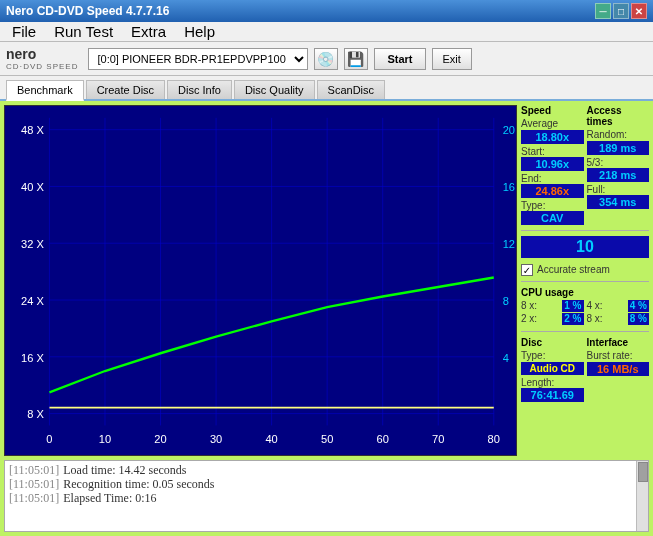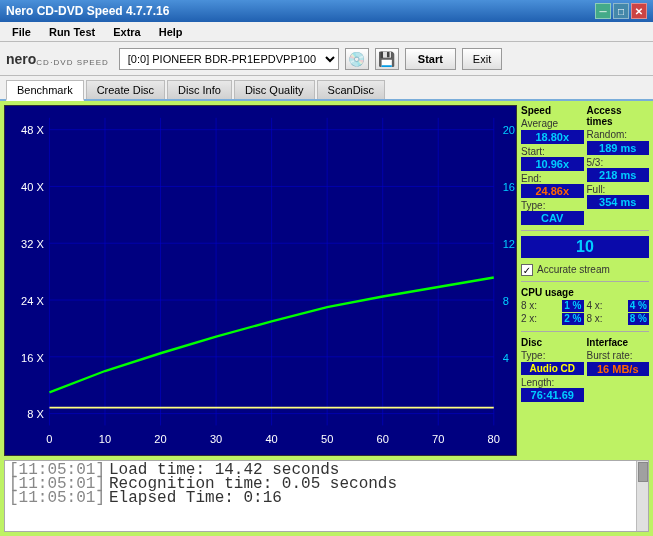--- a/index.html
+++ b/index.html
@@ -35,36 +35,35 @@
       height: 20px;
       display: flex;
       align-items: center;
       padding: 0 4px;
       border-bottom: 1px solid #bbb;
       gap: 2px;
     }
     .menu-item {
       padding: 2px 8px;
       cursor: pointer;
-      font-size: 11px;
-      font-weight: bold;
+      font-size: 15px;
     }
 
     
     .toolbar {
       background: #f0f0f0;
       height: 34px;
       display: flex;
       align-items: center;
       padding: 2px 6px;
       gap: 6px;
       border-bottom: 1px solid #bbb;
     }
     .nero-logo {
-      display: flex; flex-direction: row; align-items: flex-end; margin-right: 4px;
+      display: flex; flex-direction: column; align-items: flex-start; margin-right: 4px;
     }
     .nero-text { font-size: 14px; font-weight: bold; color: #333; font-family: Arial; }
     .nero-sub { font-size: 8px; color: #666; letter-spacing: 1px; }
 
     .drive-select {
       height: 22px;
       font-size: 11px;
       border: 1px solid #999;
       background: white;
       padding: 0 4px;
@@ -178,22 +177,22 @@
     .log-area {
       background: white;
       border: 1px solid #aaa;
       margin: 0 4px 4px 4px;
       height: 72px;
       overflow: hidden;
       position: relative;
     }
     .log-content {
       padding: 2px 4px;
-      font-size: 16px;
-      font-family: Liberation Mono, monospace;
+      font-size: 12px;
+      font-family: Liberation Serif, serif;
       line-height: 14px;
     }
     .log-line { display: flex; gap: 4px; }
     .log-time { color: #888; }
     .log-text { color: #333; }
     .log-scrollbar {
       position: absolute; right: 0; top: 0; bottom: 0;
       width: 12px;
       background: #e0e0e0;
       border-left: 1px solid #bbb;

